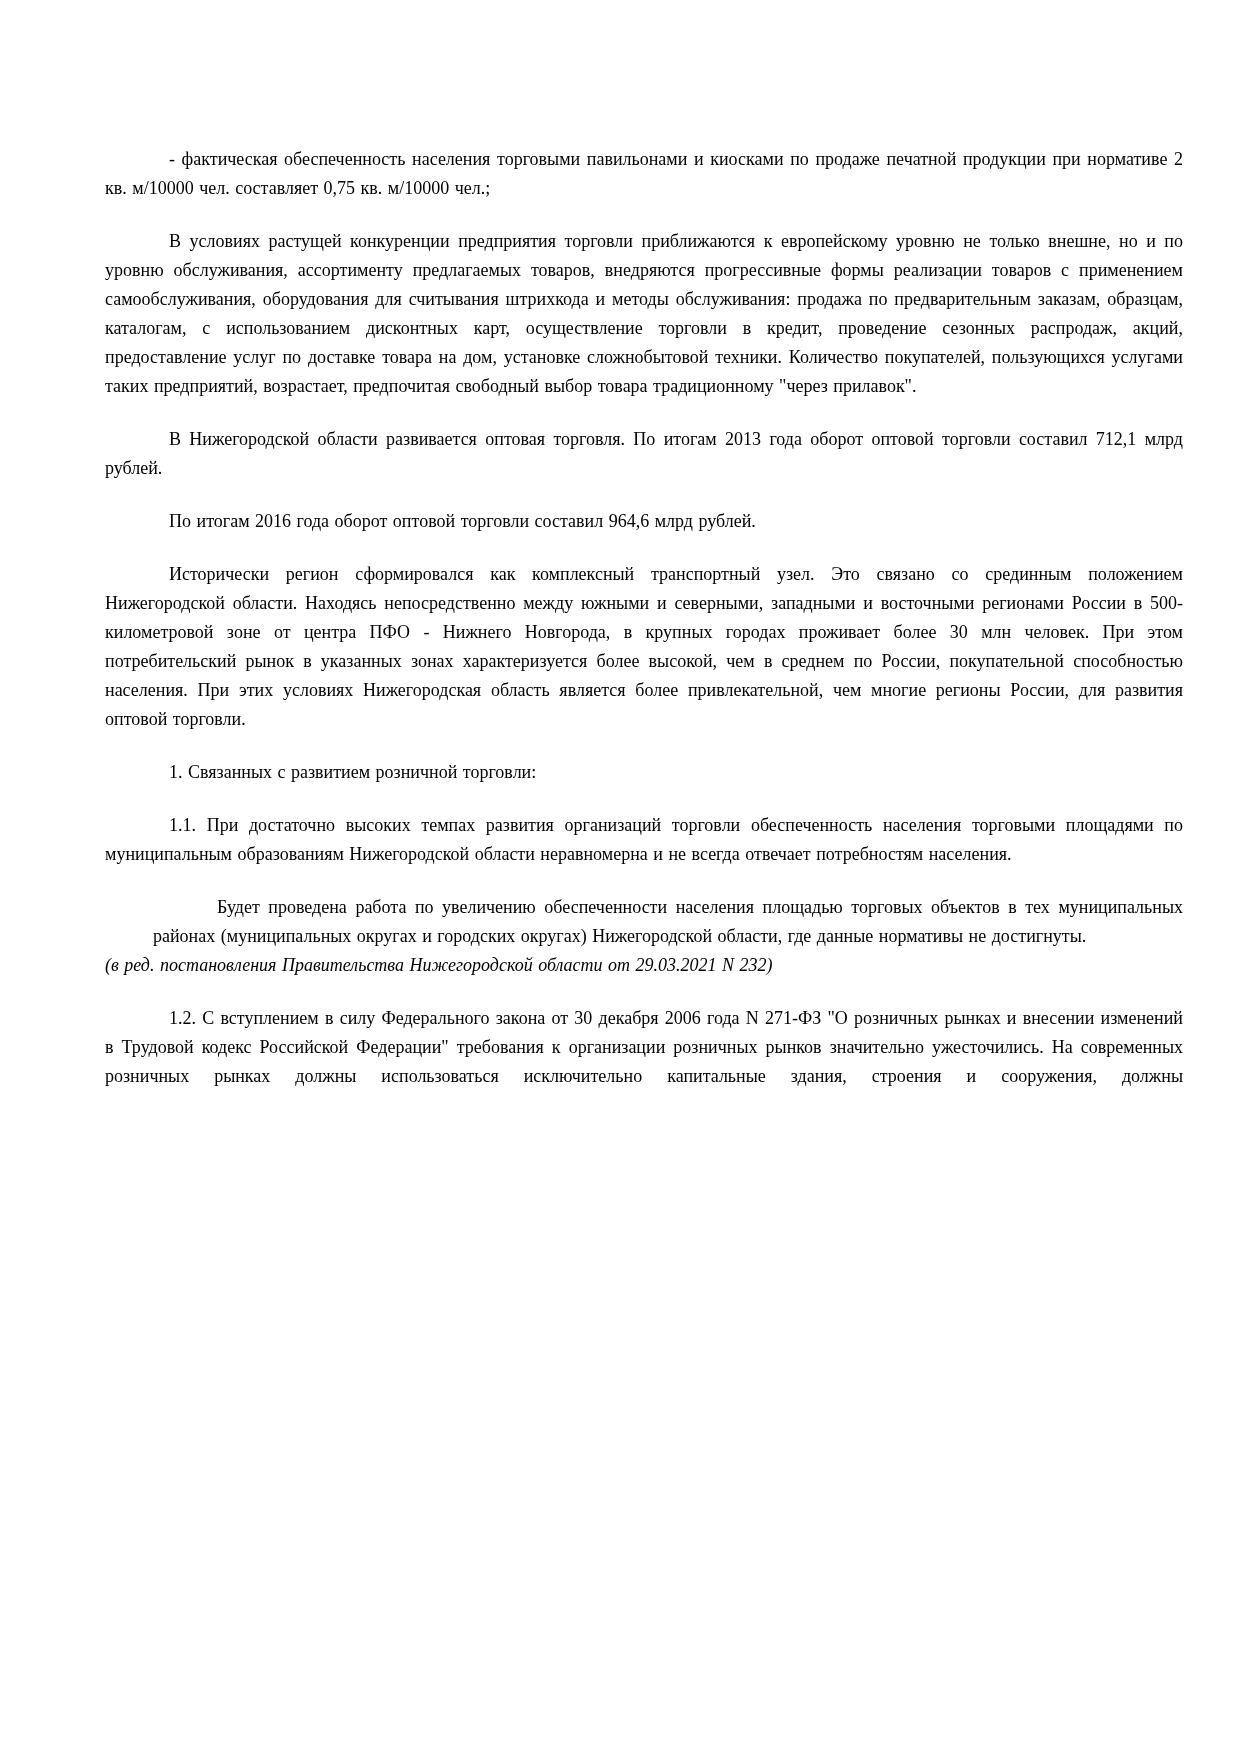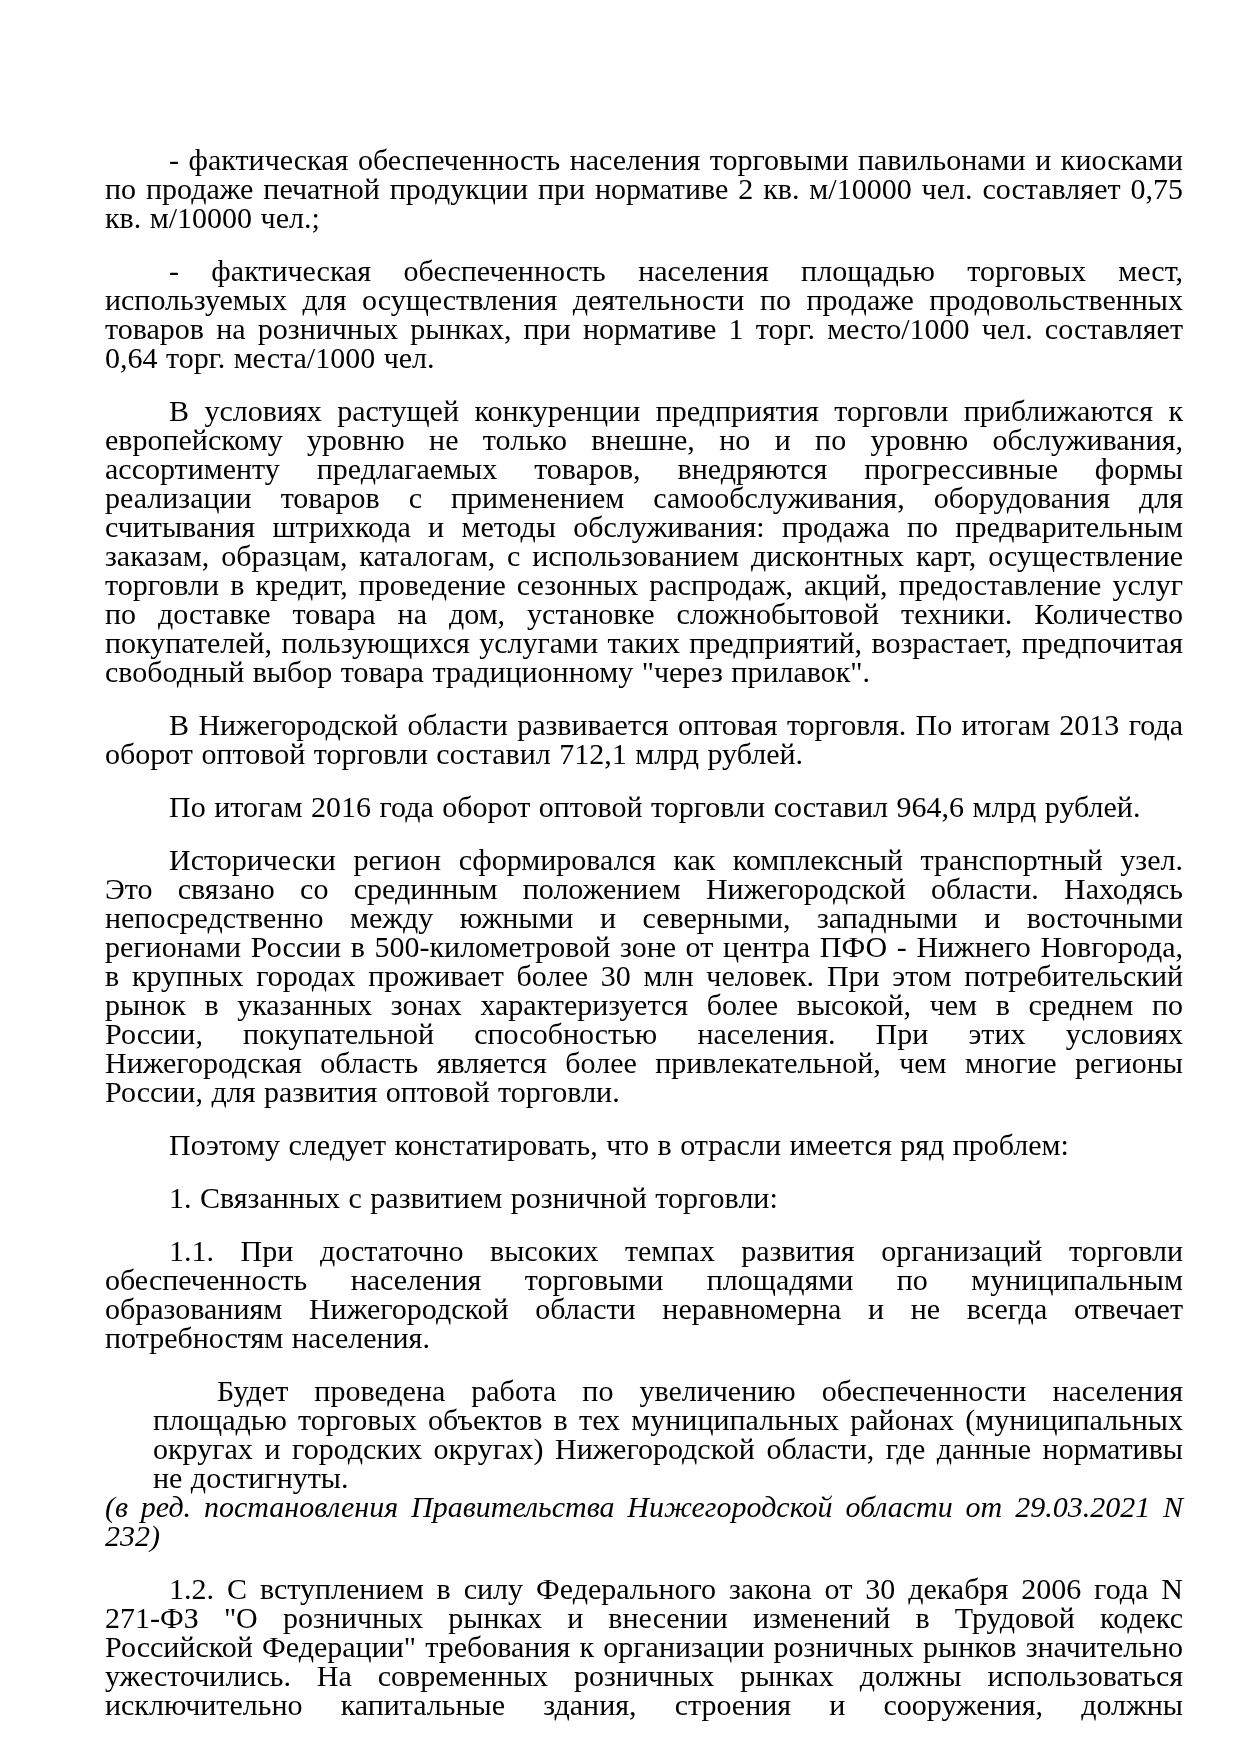--- a/index.html
+++ b/index.html
@@ -13,21 +13,21 @@
     height: 1754px;
     background: #ffffff;
     overflow: hidden;
   }
   .doc-body {
     position: absolute;
     top: 145px;
     left: 105px;
     width: 1078px;
     font-family: "Liberation Serif", "DejaVu Serif", serif;
-    font-size: 30px;
+    font-size: 18px;
     line-height: 29px;
     color: #000000;
     text-align: justify;
   }
   .doc-body p {
     margin: 0 0 24px 0;
     text-indent: 64px;
     word-spacing: 1px;
   }
   .doc-body p.no-indent {
@@ -42,25 +42,23 @@
     text-align-last: justify;
     font-family: Liberation Serif, serif;
   }
 </style>
 </head>
 <body>
 
 <div class="page">
   <div class="doc-body">
       <p>- фактическая обеспеченность населения торговыми павильонами и киосками по продаже печатной продукции при нормативе 2 кв. м/10000 чел. составляет 0,75 кв. м/10000 чел.;</p>
-      <p>- фактическая обеспеченность населения площадью торговых мест, используемых для осуществления деятельности по продаже продовольственных товаров на розничных рынках, при нормативе 1 торг. место/1000 чел. составляет 0,64 торг. места/1000 чел.</p>
       <p>В условиях растущей конкуренции предприятия торговли приближаются к европейскому уровню не только внешне, но и по уровню обслуживания, ассортименту предлагаемых товаров, внедряются прогрессивные формы реализации товаров с применением самообслуживания, оборудования для считывания штрихкода и методы обслуживания: продажа по предварительным заказам, образцам, каталогам, с использованием дисконтных карт, осуществление торговли в кредит, проведение сезонных распродаж, акций, предоставление услуг по доставке товара на дом, установке сложнобытовой техники. Количество покупателей, пользующихся услугами таких предприятий, возрастает, предпочитая свободный выбор товара традиционному "через прилавок".</p>
       <p>В Нижегородской области развивается оптовая торговля. По итогам 2013 года оборот оптовой торговли составил 712,1 млрд рублей.</p>
       <p>По итогам 2016 года оборот оптовой торговли составил 964,6 млрд рублей.</p>
       <p>Исторически регион сформировался как комплексный транспортный узел. Это связано со срединным положением Нижегородской области. Находясь непосредственно между южными и северными, западными и восточными регионами России в 500-километровой зоне от центра ПФО - Нижнего Новгорода, в крупных городах проживает более 30 млн человек. При этом потребительский рынок в указанных зонах характеризуется более высокой, чем в среднем по России, покупательной способностью населения. При этих условиях Нижегородская область является более привлекательной, чем многие регионы России, для развития оптовой торговли.</p>
-      <p>Поэтому следует констатировать, что в отрасли имеется ряд проблем:</p>
       <p>1. Связанных с развитием розничной торговли:</p>
       <p>1.1. При достаточно высоких темпах развития организаций торговли обеспеченность населения торговыми площадями по муниципальным образованиям Нижегородской области неравномерна и не всегда отвечает потребностям населения.</p>
       <p class="tight">Будет проведена работа по увеличению обеспеченности населения площадью торговых объектов в тех муниципальных районах (муниципальных округах и городских округах) Нижегородской области, где данные нормативы не достигнуты.</p>
       <p class="no-indent">(в ред. постановления Правительства Нижегородской области от 29.03.2021 N 232)</p>
       <p class="justify-last">1.2. С вступлением в силу Федерального закона от 30 декабря 2006 года N 271-ФЗ "О розничных рынках и внесении изменений в Трудовой кодекс Российской Федерации" требования к организации розничных рынков значительно ужесточились. На современных розничных рынках должны использоваться исключительно капитальные здания, строения и сооружения, должны</p>
     </div>
 </div>
 
 </body></html>

